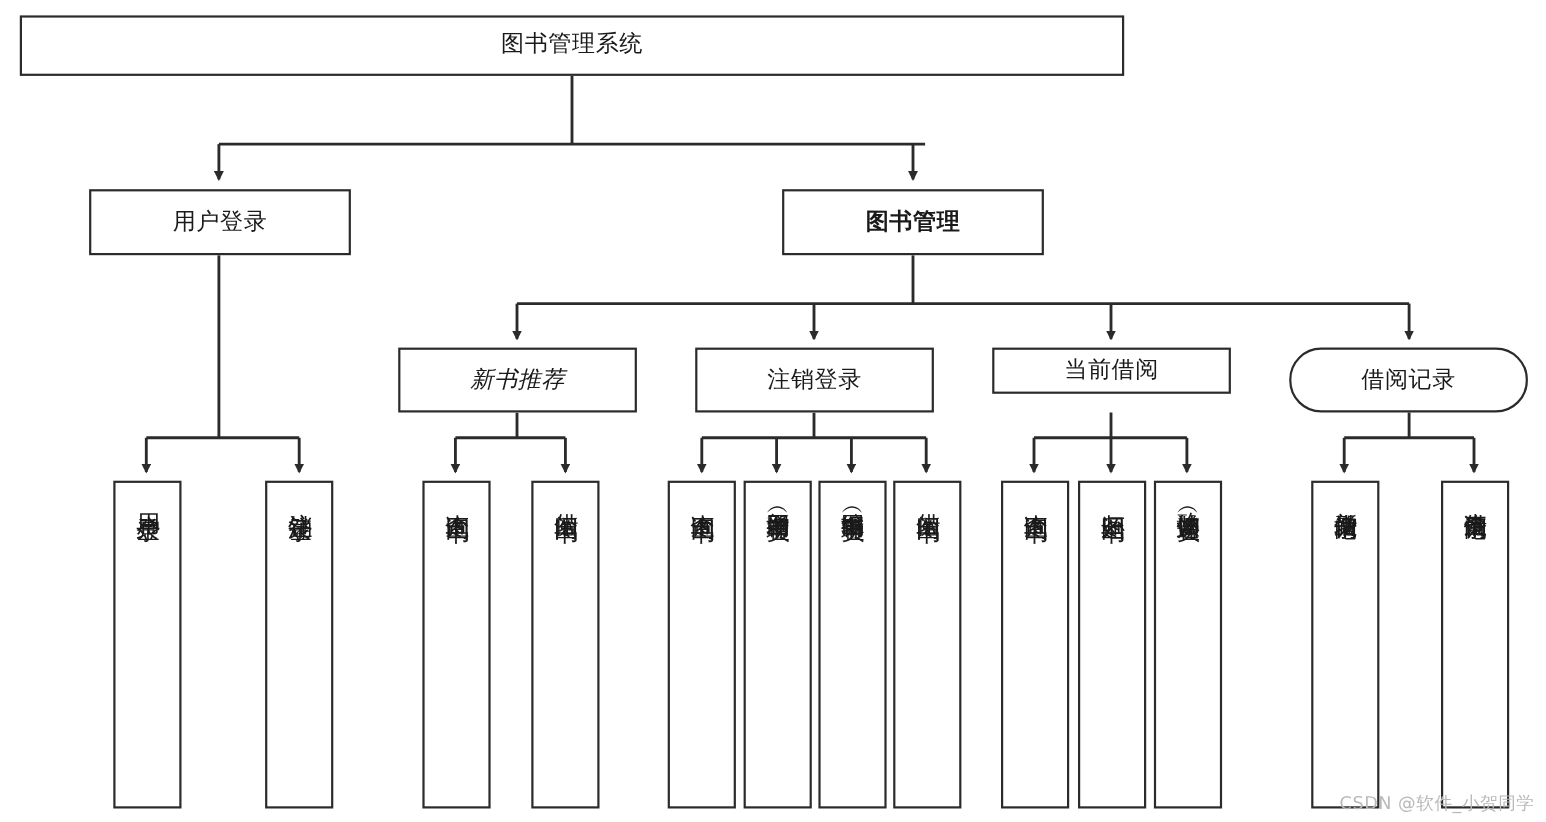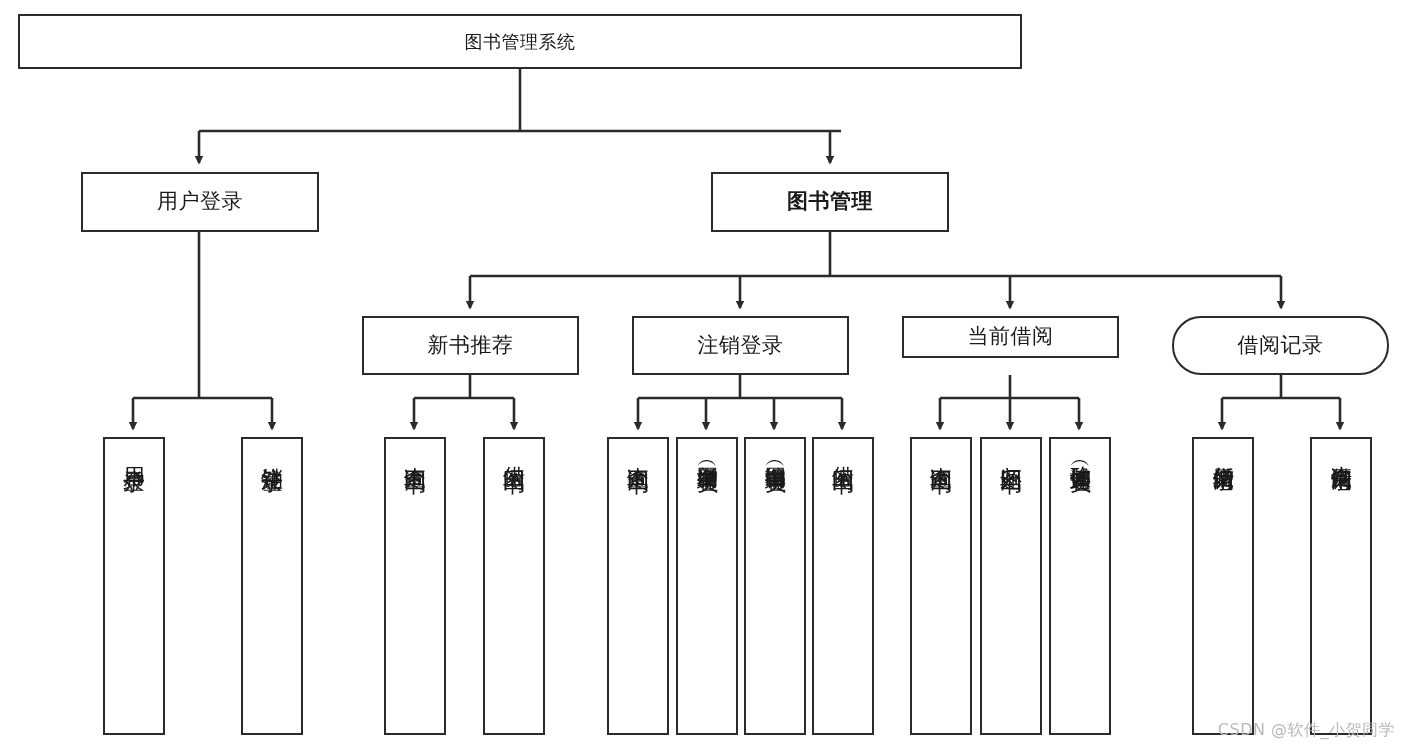--- a/index.html
+++ b/index.html
@@ -36,21 +36,22 @@
     justify-content: center;
     color: #1a1a1a;
   }
   .node-h {
     font-size: 21px;
     line-height: 1.1;
     letter-spacing: 0.5px;
     white-space: nowrap;
   }
   .node-root {
-    font-size: 18px;
+    font-size: 21px;
+    font-family: Liberation Mono, monospace;
   }
   .node-leaf {
     align-items: flex-start;
     padding-top: 10px;
   }
   .vtext {
     writing-mode: vertical-rl;
     text-orientation: upright;
     font-size: 22px;
     line-height: 1.18;
@@ -132,21 +133,21 @@
     <span>图书管理系统</span>
   </div>
 
   <div class="node node-h" style="left:81px; top:172px; width:238px; height:60px;">
     <span>用户登录</span>
   </div>
   <div class="node node-h" style="left:711px; top:172px; width:238px; height:60px;font-weight:bold;">
     <span>图书管理</span>
   </div>
 
-  <div class="node node-h" style="left:362px; top:316px; width:217px; height:59px;">
+  <div class="node node-h" style="left:362px; top:316px; width:217px; height:59px;font-style:italic;">
     <span>新书推荐</span>
   </div>
   <div class="node node-h" style="left:632px; top:316px; width:217px; height:59px;">
     <span>注销登录</span>
   </div>
   <div class="node node-h" style="left:902px; top:316px; width:217px; height:42px;">
     <span>当前借阅</span>
   </div>
   <div class="node node-h" style="left:1172px; top:316px; width:217px; height:59px;border-radius:29px;">
     <span>借阅记录</span>

